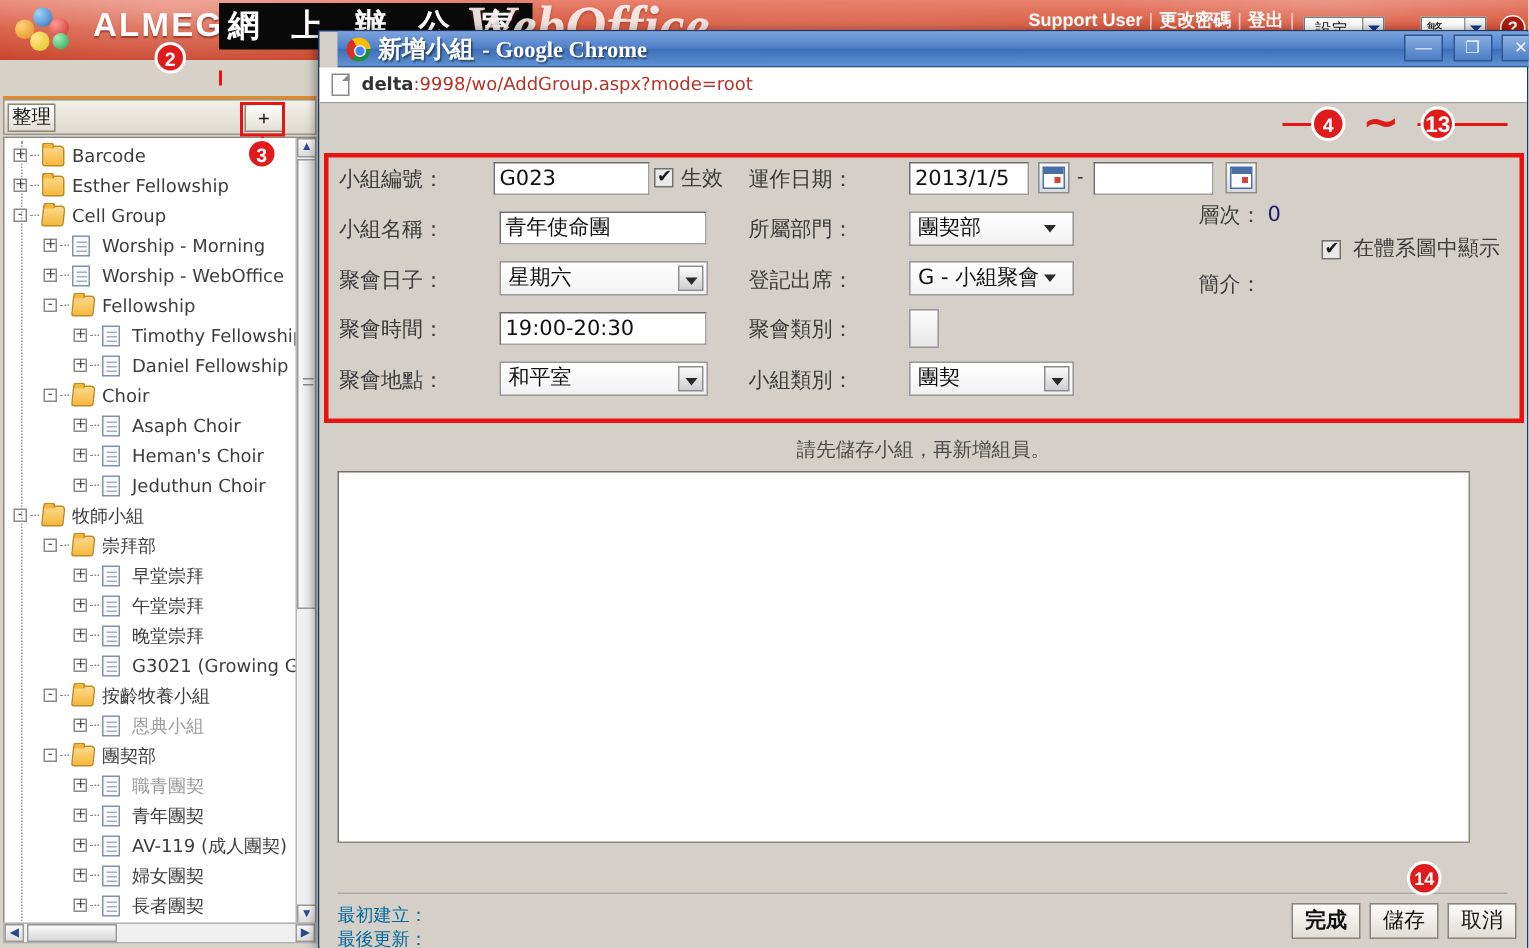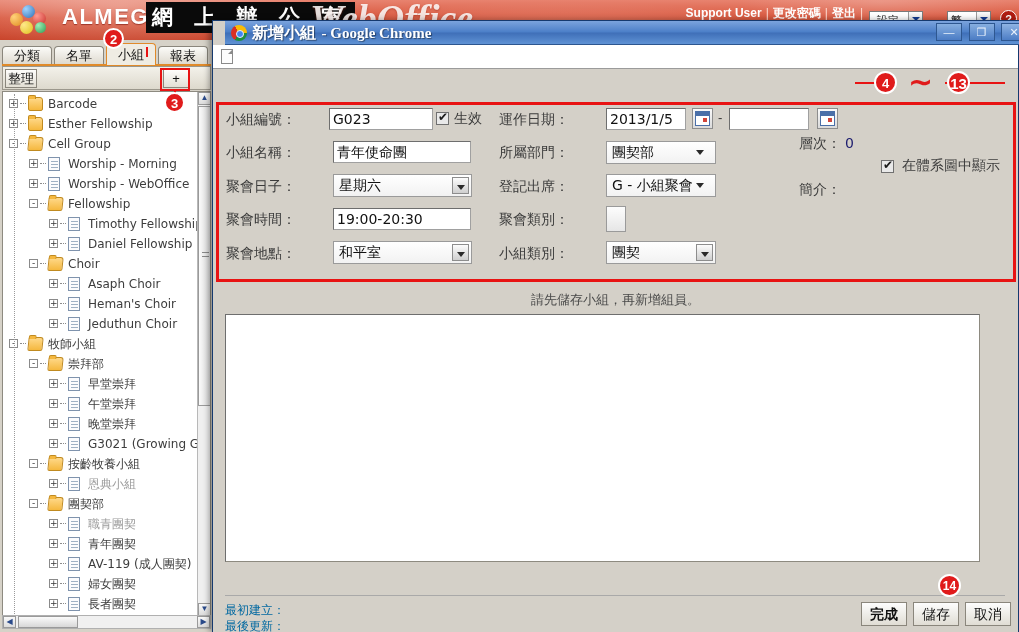--- a/index.html
+++ b/index.html
@@ -417,26 +417,20 @@
       <span class="arrow"></span>
     </div>
     <div class="banner-select" style="right:28px;width:44px;">
       <span>繁</span>
       <span class="arrow"></span>
     </div>
     <div class="help-badge">?</div>
   </div>
 
   <div class="left-panel">
-    <div class="tab-row">
-      <div class="tab" style="left:0;width:50px;"><span>分類</span></div>
-      <div class="tab" style="left:52px;width:50px;"><span>名單</span></div>
-      <div class="tab active" style="left:104px;width:50px;"><span>小組</span></div>
-      <div class="tab" style="left:156px;width:50px;"><span>報表</span></div>
-    </div>
     <div class="tab-underline"></div>
 
     <div class="toolbar-row">
       <div class="btn-organize">整理</div>
       <div class="btn-plus">+</div>
     </div>
 
     <div class="tree-box">
       <div class="tree-inner" id="tree-inner">
           <div class="tnode">
@@ -626,20 +620,21 @@
       </div>
       <div class="win-btns">
         <span class="win-btn">—</span>
         <span class="win-btn">❐</span>
         <span class="win-btn close">✕</span>
       </div>
     </div>
 
     <div class="dlg-urlbar">
       <div class="url-page-icon"></div>
+      <div class="url-text"><b>delta</b><span>:9998/wo/AddGroup.aspx?mode=root</span></div>
     </div>
 
     <div class="dlg-body">
 
       <div class="form-area">
 
         <div class="flabel" style="left:10px; top:10px;">小組編號：</div>
         <div class="ftext" style="left:113px;top:7px;width:104px;">G023</div>
         <div class="fcheck" style="left:220px;top:11px;"></div>
         <div class="flabel" style="left:238px;top:9px;">生效</div>

